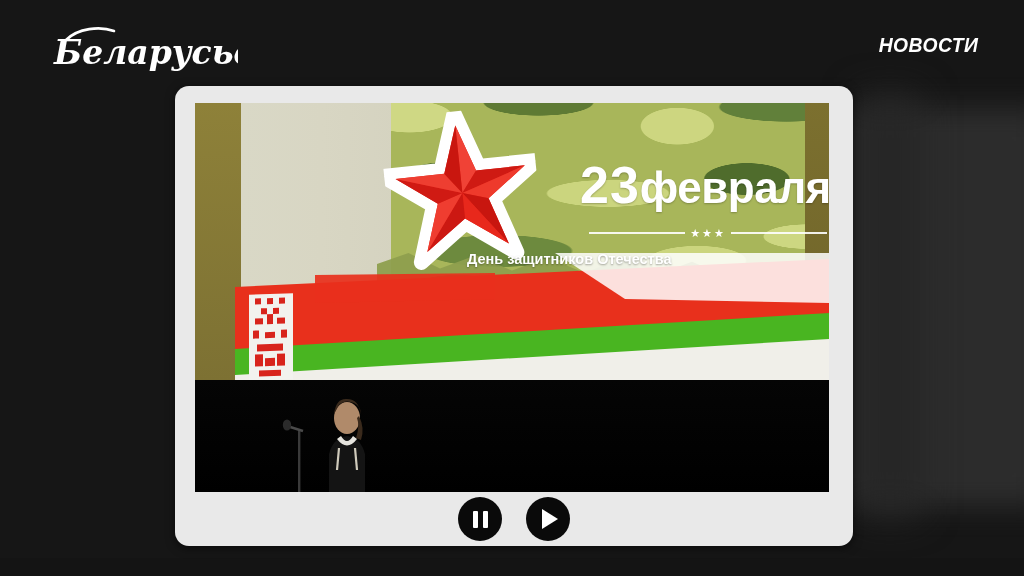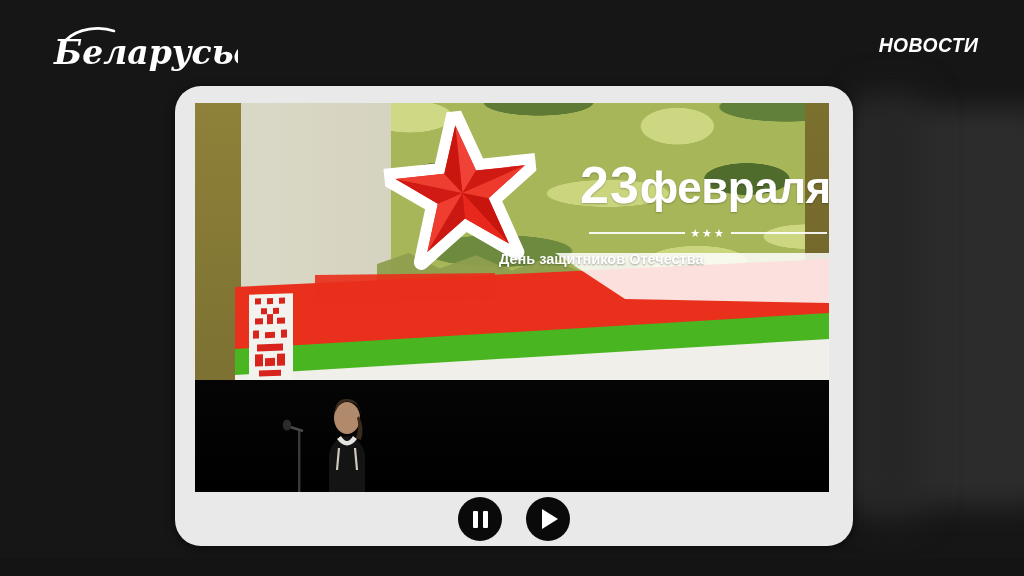--- a/index.html
+++ b/index.html
@@ -44,21 +44,21 @@
     transform:scaleX(.92);
     transform-origin:right center;
     white-space:nowrap;
   }
 
   
   .player-card {
     position:absolute; left:175px; top:86px;
     width:678px; height:460px;
     background:#e9e9e9;
-    border-radius:26px;
+    border-radius:14px;
     box-shadow:0 2px 10px rgba(0,0,0,.55);
   }
 
   .video-frame {
     position:absolute; left:20px; top:17px;
     width:634px; height:389px;
     overflow:hidden;
     background:#000;
   }
 
@@ -140,21 +140,20 @@
   }
   .star-rule .line { flex:1; height:2px; background:#fff; opacity:.9; }
   .star-rule .mini { color:#fff; font-size:11px; line-height:1; letter-spacing:2px; }
 
   .subtitle {
     position:absolute; left:272px; top:146px; width:360px;
     color:#fff;
     font-family:"Liberation Sans", sans-serif;
     font-weight:700; font-size:14.5px; line-height:1.42;
     text-shadow:0 1px 2px rgba(0,0,0,.35);
-    margin-left:32px;
   }
 
   
   .bands { position:absolute; left:0; top:0; width:634px; height:277px; pointer-events:none; }
 
   
   .flag-orn {
     position:absolute; left:54px; top:191px; width:44px; height:86px;
     background:#f2f2ee; overflow:hidden;
     transform:skewY(-2deg);

